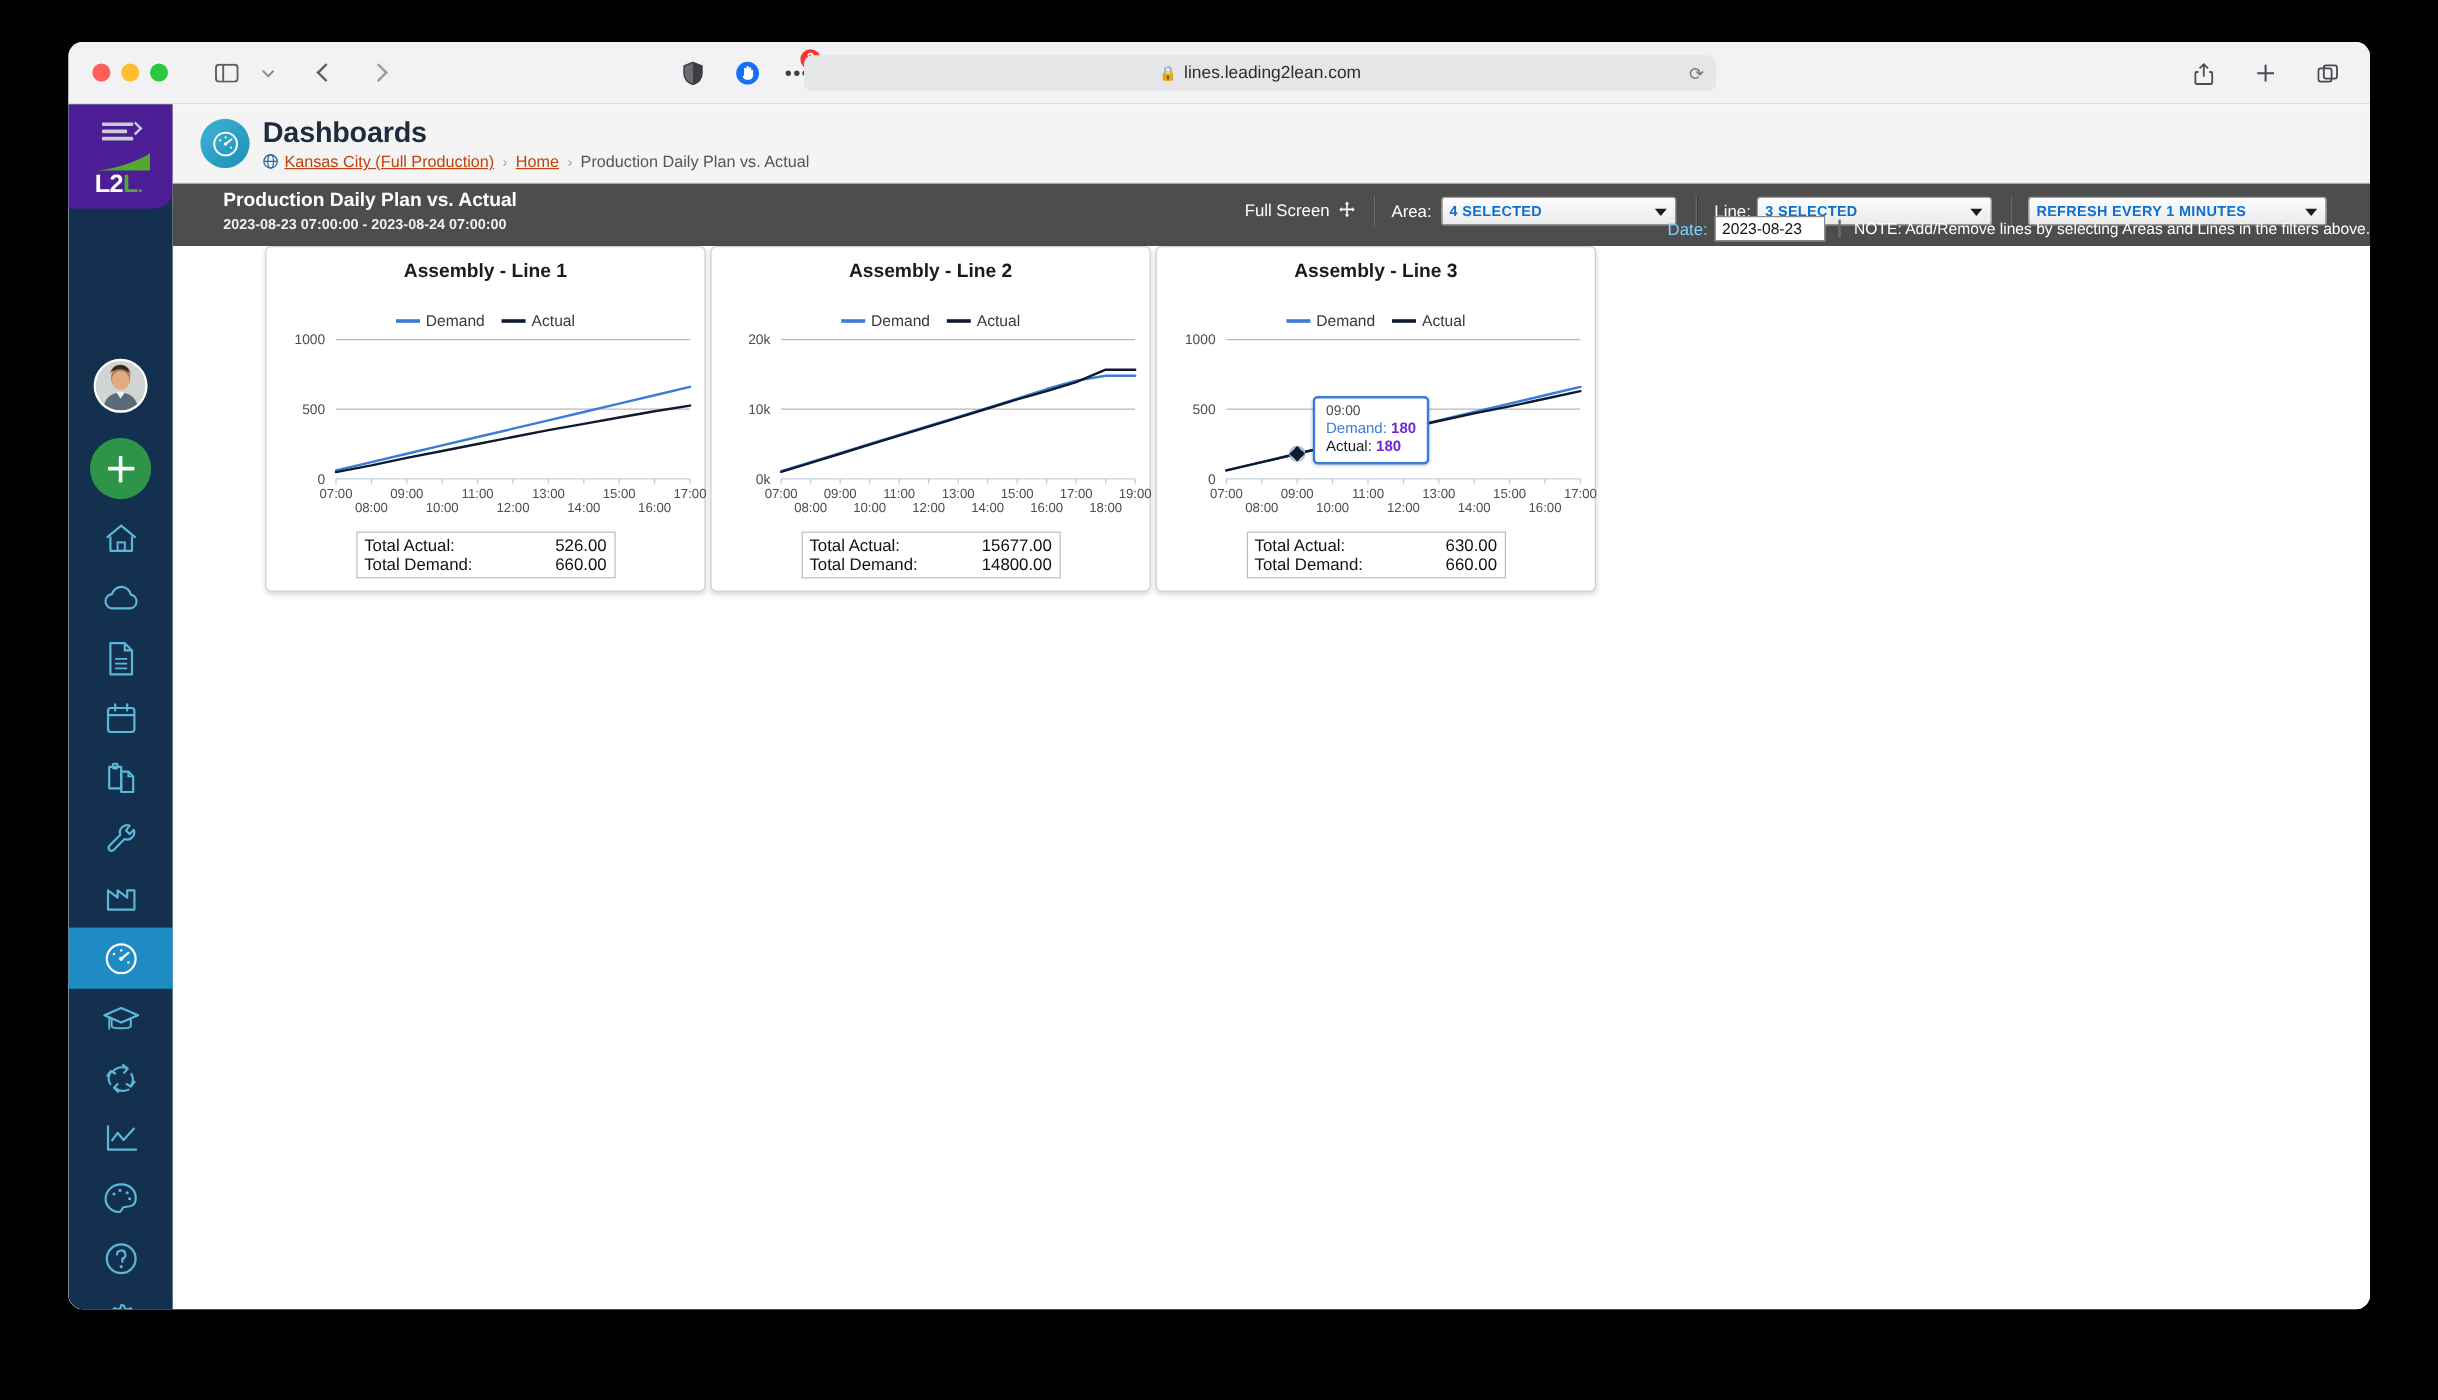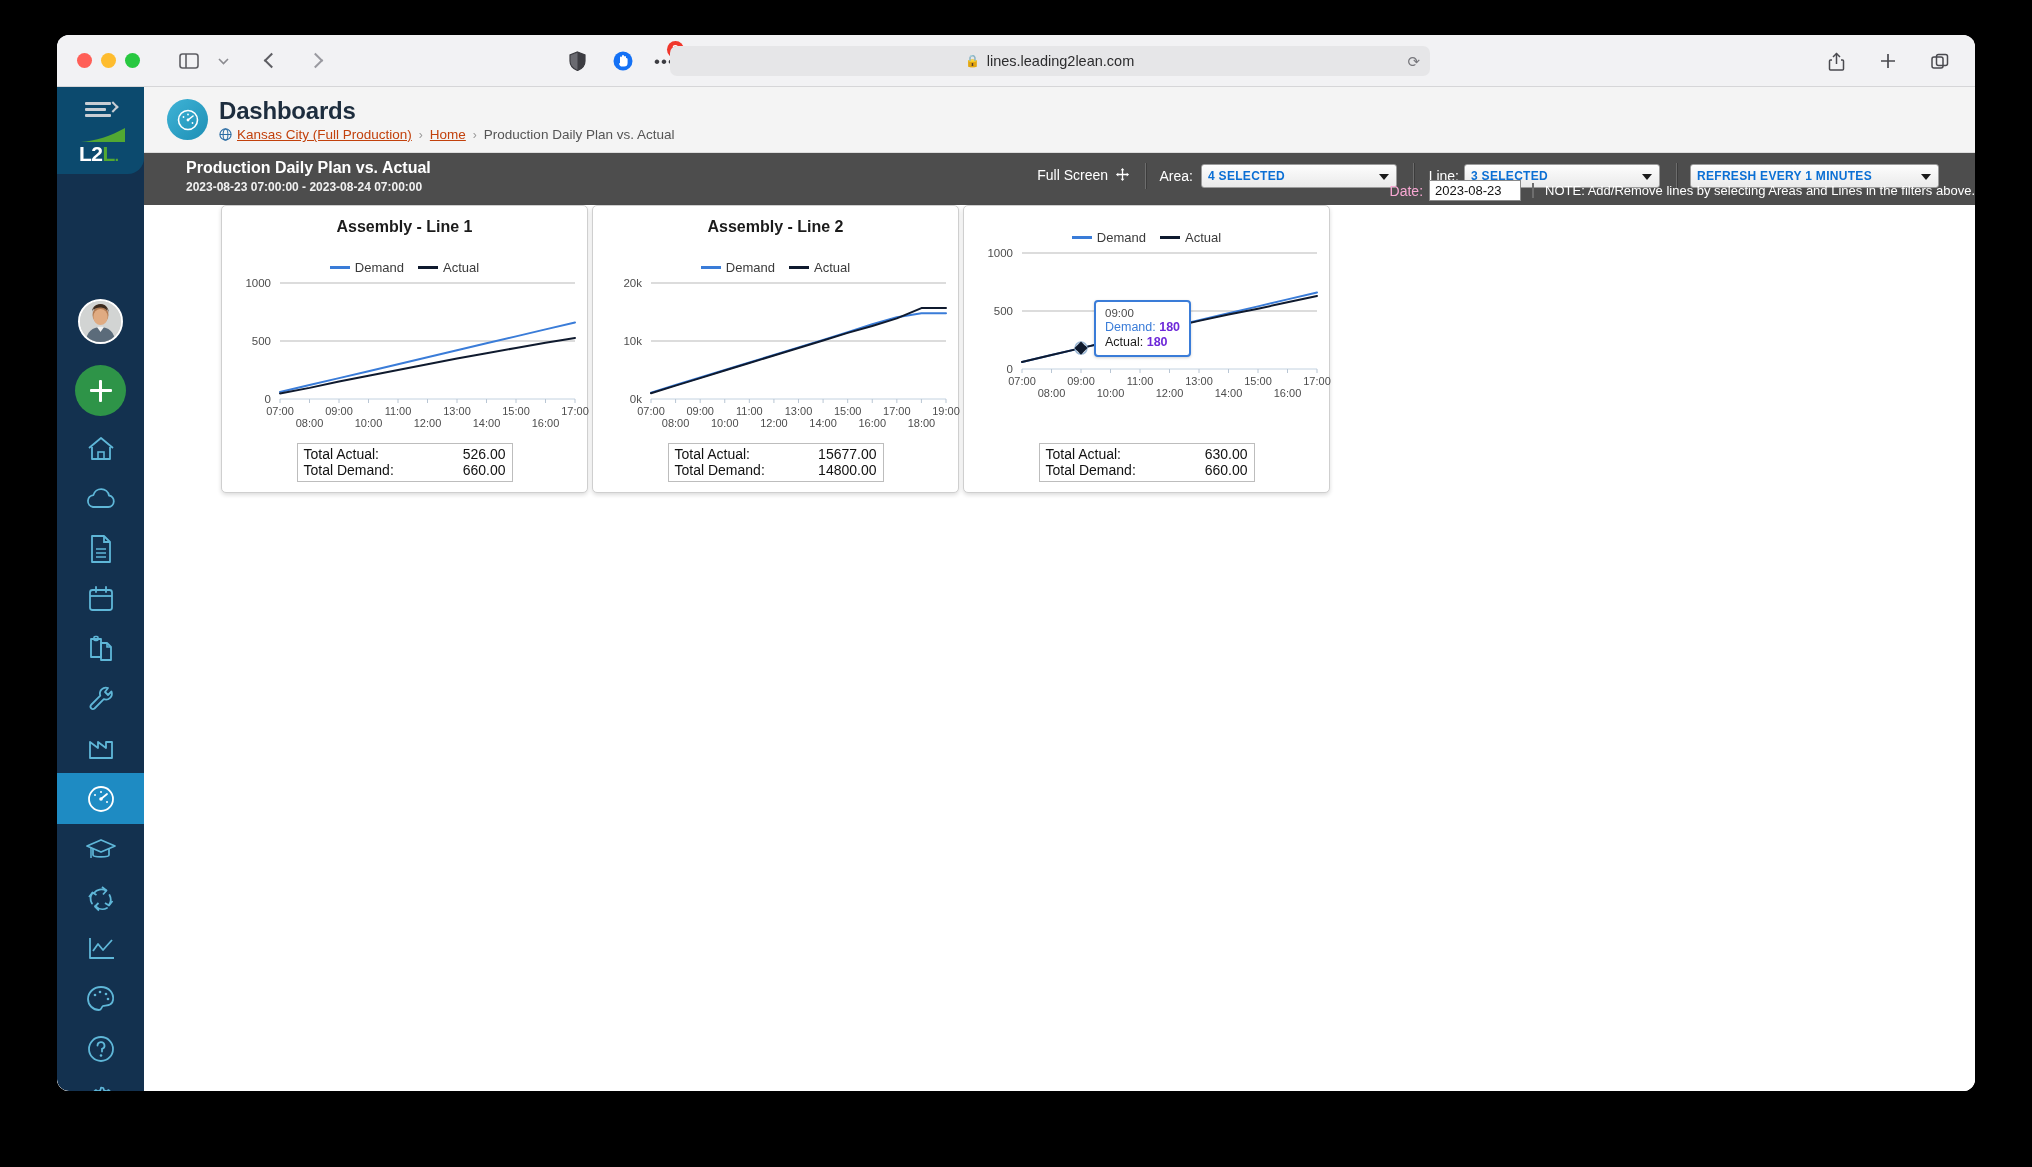--- a/index.html
+++ b/index.html
@@ -92,21 +92,21 @@
   
   #left-nav {
     position: absolute; left: 0; top: 0;
     width: 87px; height: 1004px;
     background: #13314f;
     border-bottom-left-radius: 12px;
   }
   #nav-logo-block {
     position: relative;
     height: 87px;
-    background: #0c4a6e;
+    background: #4c1d95;
     border-bottom-right-radius: 16px;
   }
   #hamburger {
     position: absolute; left: 28px; top: 15px;
     width: 32px; height: 16px;
   }
   #hamburger span {
     display: block; height: 2.5px; background: #c9ced4;
     margin-bottom: 3.5px; border-radius: 1px;
   }
@@ -240,21 +240,21 @@
     position: absolute; right: 7px; top: 9px;
     width: 0; height: 0;
     border-left: 5px solid transparent;
     border-right: 5px solid transparent;
     border-top: 6px solid #1b1b1b;
   }
   #date-row {
     position: absolute; right: 0; top: 27px;
     display: flex; align-items: center;
   }
-  #date-label { font-size: 14px; color: #f9a8d4; margin-right: 6px; }
+  #date-label { font-size: 14px; color: #7dd3fc; margin-right: 6px; }
   #date-input {
     background: #fff; color: #111;
     border: 1px solid #8a8a8a;
     font-size: 13px;
     padding: 2px 5px;
     width: 92px;
   }
   #note-text {
     font-size: 13px; color: #fff;
     border-left: 2px solid #6d6d6d;
@@ -746,20 +746,21 @@
               <span class="v">15677.00</span>
             </div>
             <div class="row">
               <span class="k">Total Demand:</span>
               <span class="v">14800.00</span>
             </div>
           </div>
         </div>
 
         <div class="chart-card">
+          <div class="chart-title">Assembly - Line 3</div>
           <div class="chart-legend">
             <span class="item">
               <span class="lg-line demand"></span>
               <span>Demand</span>
             </span>
             <span class="item">
               <span class="lg-line actual"></span>
               <span>Actual</span>
             </span>
           </div>

